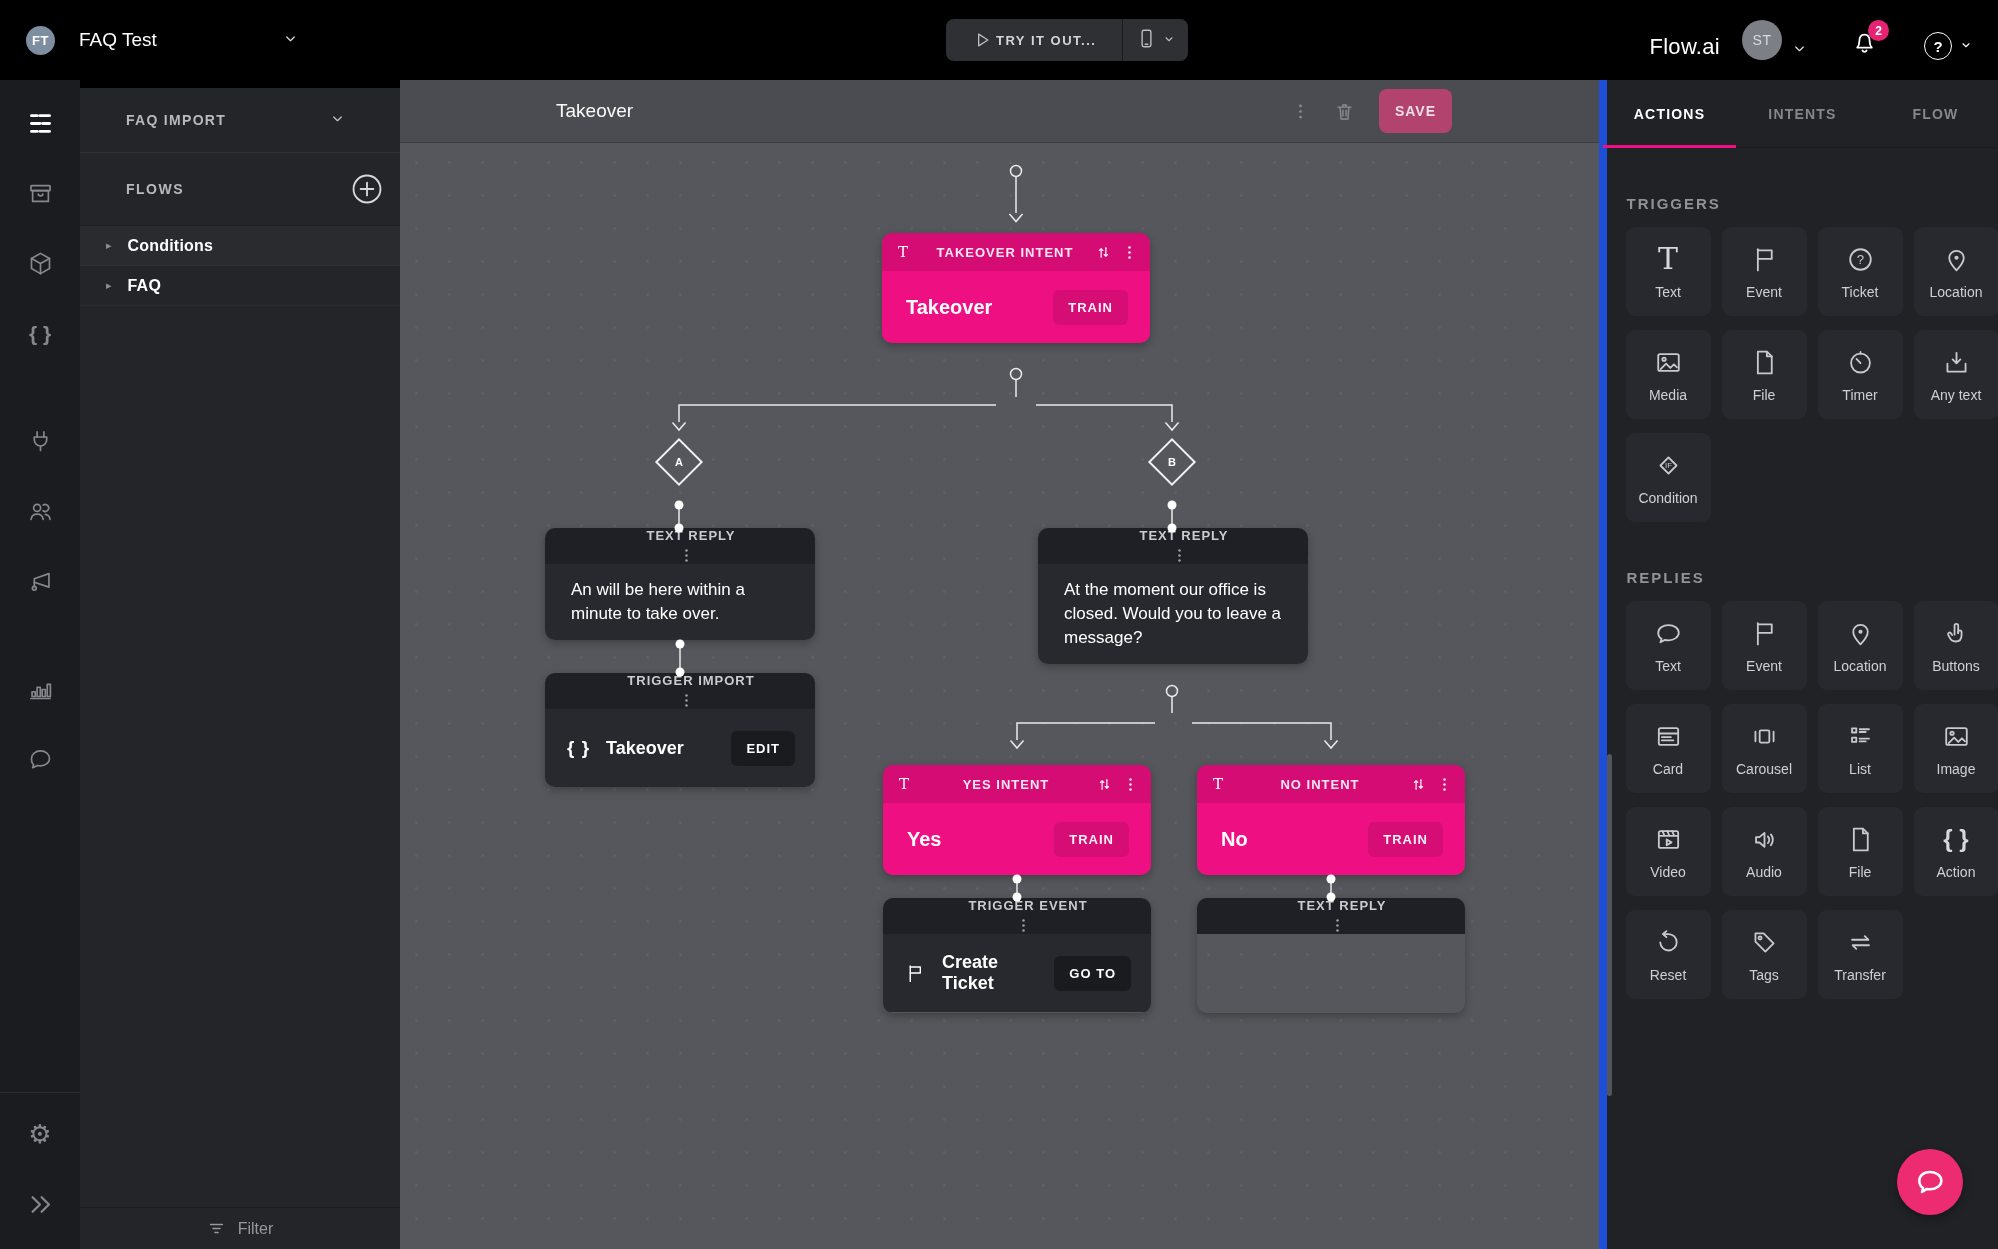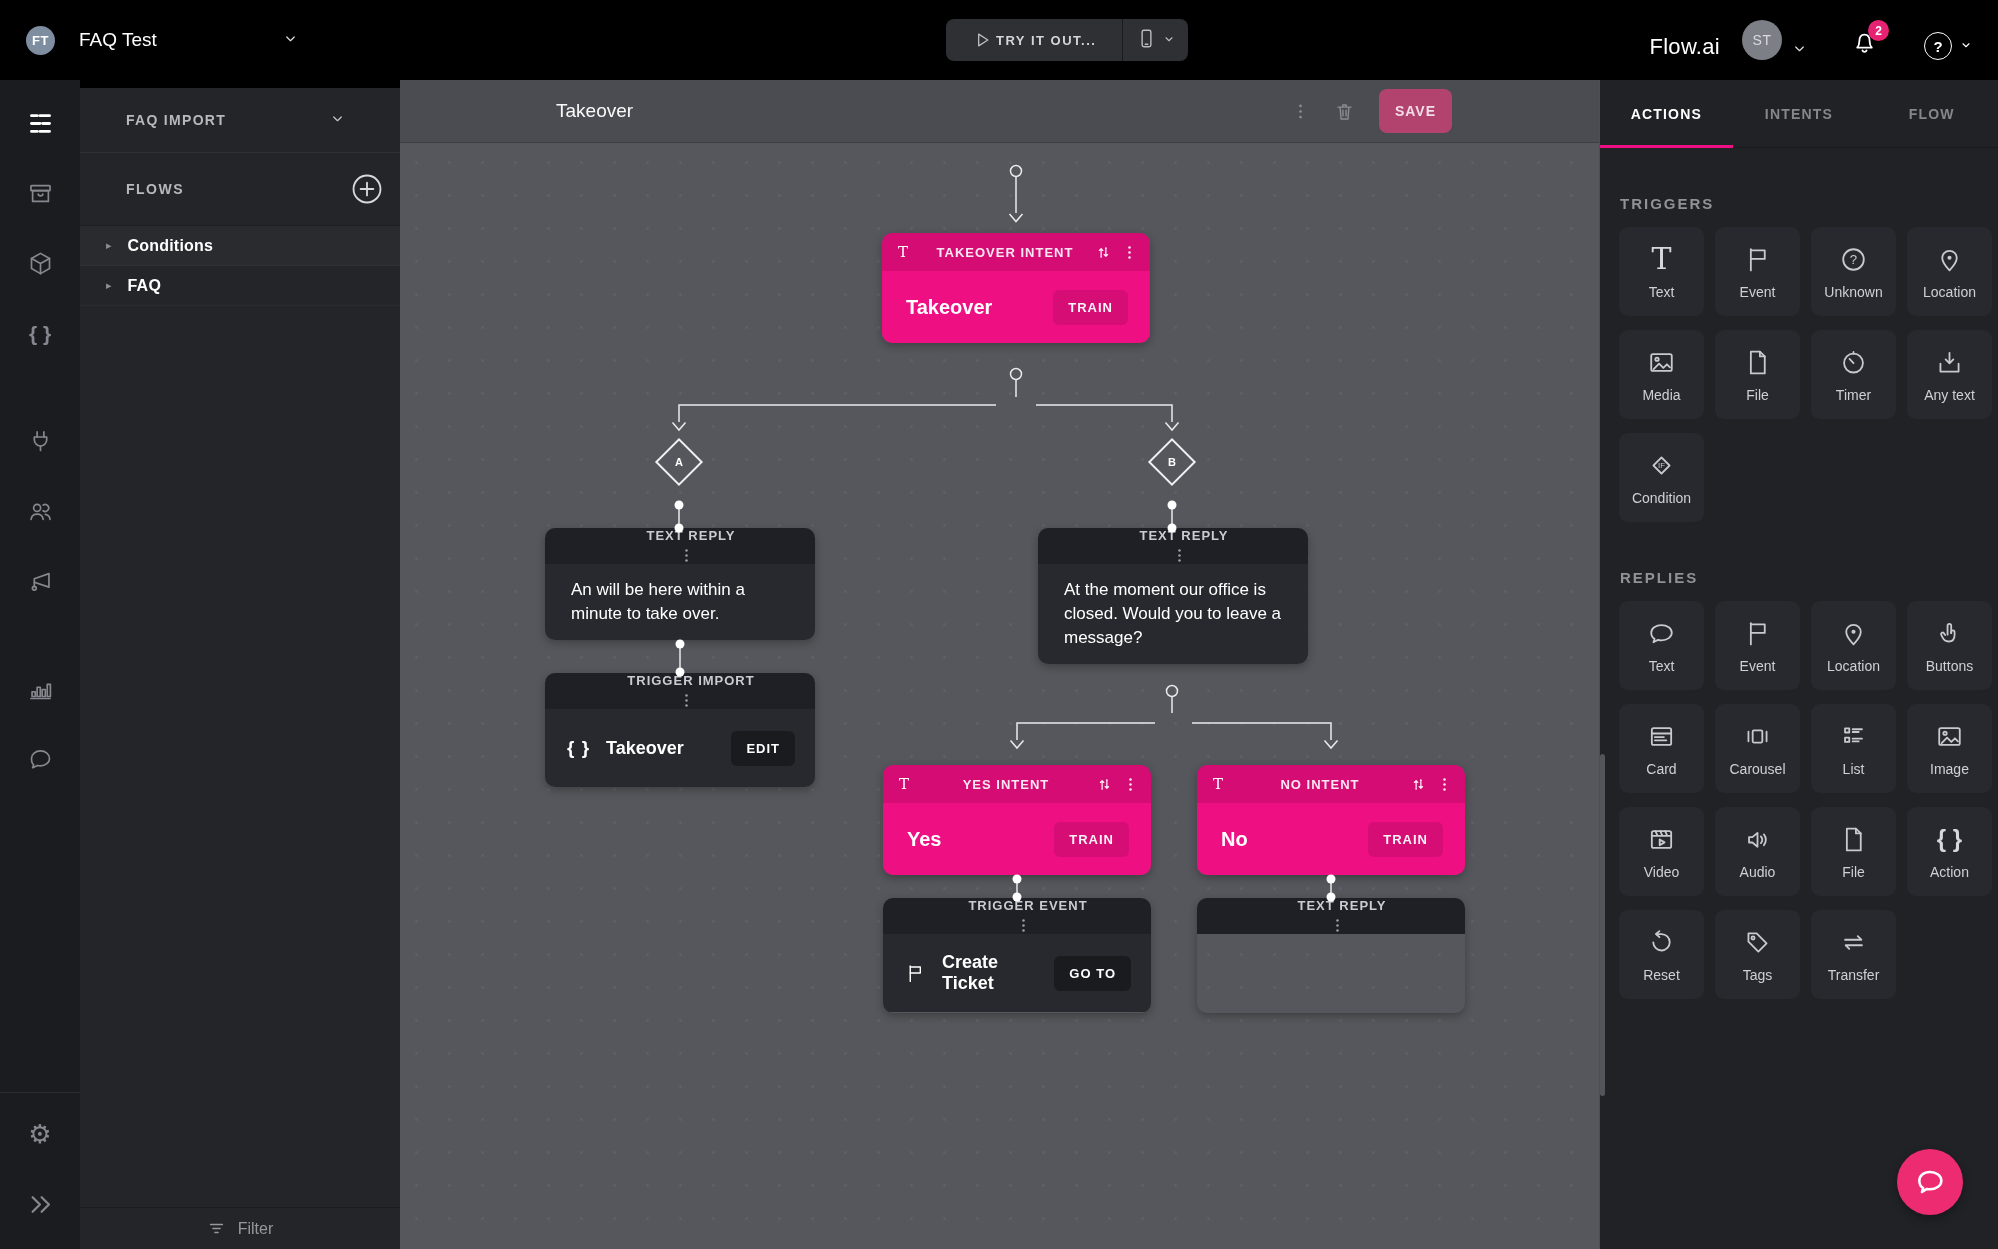--- a/index.html
+++ b/index.html
@@ -110,21 +110,21 @@
   .action-title { color:#fff; font-size:18px; font-weight:700; flex:1; }
   .braces-glyph { color:#fff; font-size:19px; font-weight:600; letter-spacing:1px; }
   .flag-glyph { color:#fff; display:flex; }
   .flag-glyph svg { width:21px; height:21px; }
 
   .diamond { position:absolute; width:34px; height:34px; border:2px solid #eef0f2; transform:rotate(45deg);
     z-index:4; display:flex; align-items:center; justify-content:center; }
   .diamond span { transform:rotate(-45deg); color:#fff; font-size:11px; font-weight:700; }
 
   
-  .panel { width:399px; background:#212226; border-left:1px solid #1d4ed8; position:relative; display:flex; flex-direction:column; }
+  .panel { width:399px; background:#212226; border-left:8px solid #1d4ed8; position:relative; display:flex; flex-direction:column;align-items:center; }
   .tabs { height:68px; display:flex; border-bottom:1px solid #191a1d; flex:0 0 68px; }
   .tab { width:133px; display:flex; align-items:center; justify-content:center; position:relative;
     color:#85878c; font-size:14px; font-weight:700; letter-spacing:1.2px; cursor:pointer; }
   .tab.active { color:#fff; }
   .tab.active::after { content:""; position:absolute; left:0; right:0; bottom:-1px; height:3px;
     background:var(--accent,#ee0f82); }
   .panel-scroll { padding:0 0 0 19px; overflow:hidden; }
   .sec-label { color:#8f9296; font-size:15px; letter-spacing:2px; font-weight:600; margin:47px 0 15px 1px; }
   .tile-grid { display:grid; grid-template-columns:repeat(4, 85px); column-gap:11px; row-gap:14px; }
   .tile { width:85px; height:89px; background:#27292e; border-radius:9px; display:flex; flex-direction:column;
@@ -608,21 +608,21 @@
               </span>
               <span class="tile-label">Event</span>
             </div>
             <div class="tile">
               <span style="display:flex;align-items:center;justify-content:center;height:32px">
                 <svg viewBox="0 0 24 24" fill="none" stroke="currentColor" stroke-width="1.5" stroke-linecap="round" stroke-linejoin="round">
                   <circle cx="12" cy="12" r="8.5"></circle>
                   <text x="12" y="16" text-anchor="middle" fill="currentColor" stroke="none" font-size="11" font-family="Liberation Sans, sans-serif">?</text>
                 </svg>
               </span>
-              <span class="tile-label">Unknown</span>
+              <span class="tile-label">Ticket</span>
             </div>
             <div class="tile">
               <span style="display:flex;align-items:center;justify-content:center;height:32px">
                 <svg viewBox="0 0 24 24" fill="none" stroke="currentColor" stroke-width="1.5" stroke-linecap="round" stroke-linejoin="round">
                   <path d="M12 21c-4-4.2-6-7.3-6-10.2a6 6 0 1112 0C18 13.7 16 16.8 12 21z"></path>
                   <circle cx="12" cy="10.5" r="1.7" fill="currentColor" stroke="none"></circle>
                 </svg>
               </span>
               <span class="tile-label">Location</span>
             </div>

